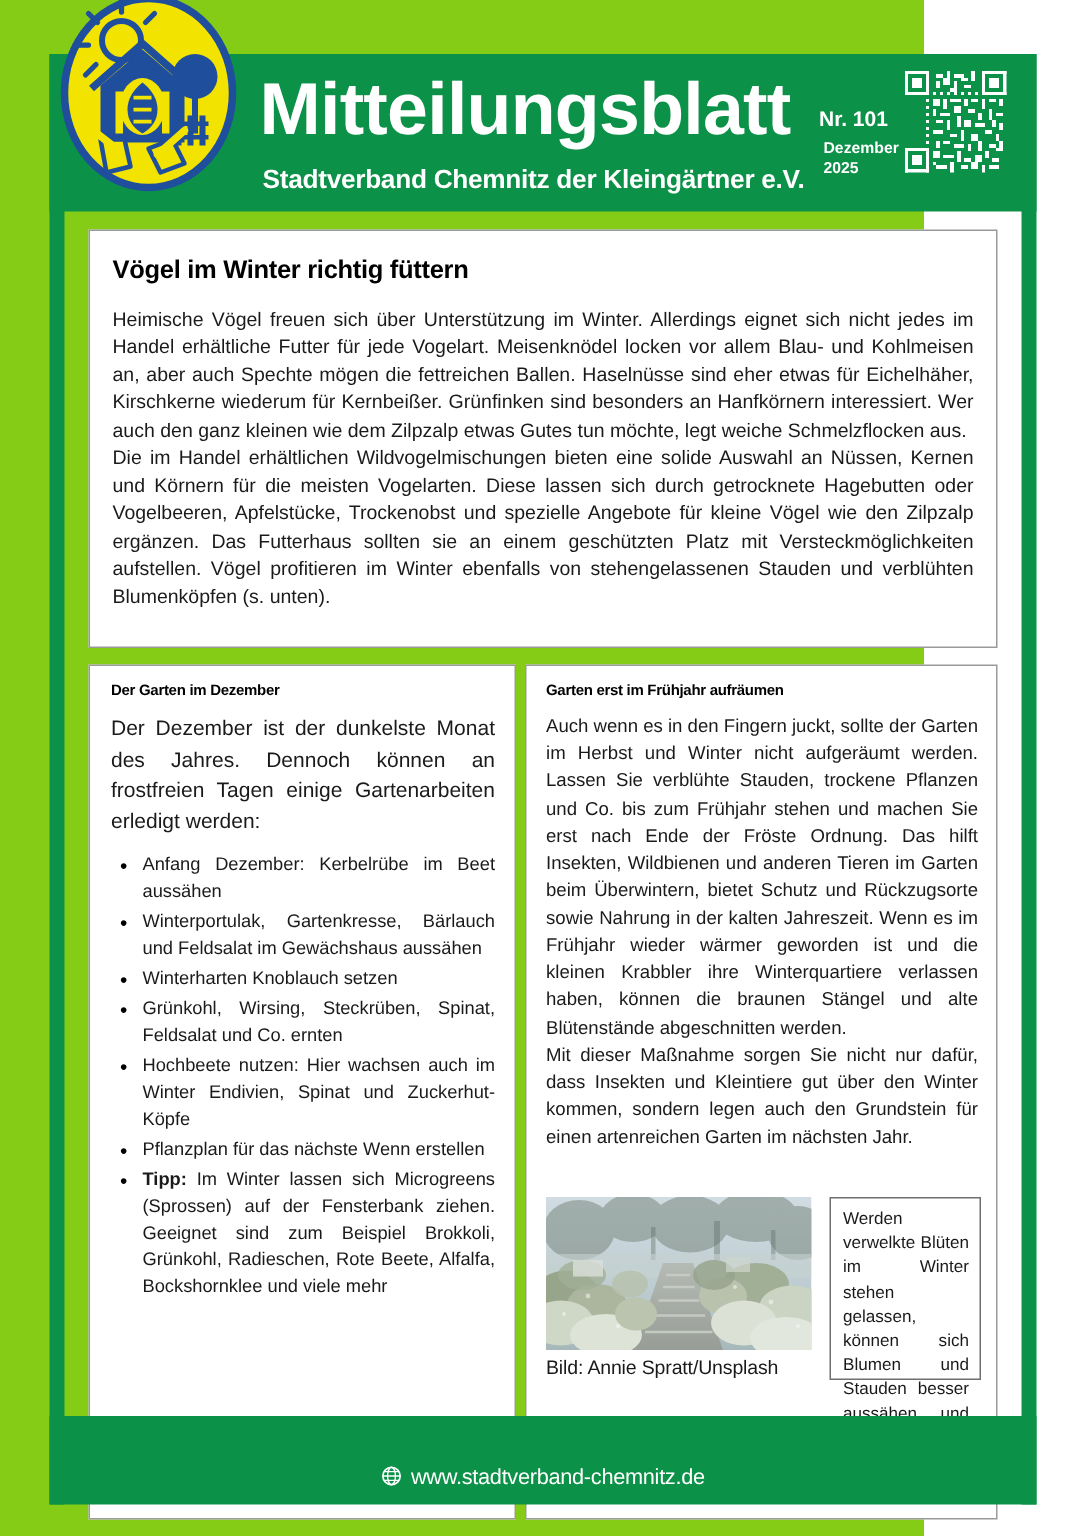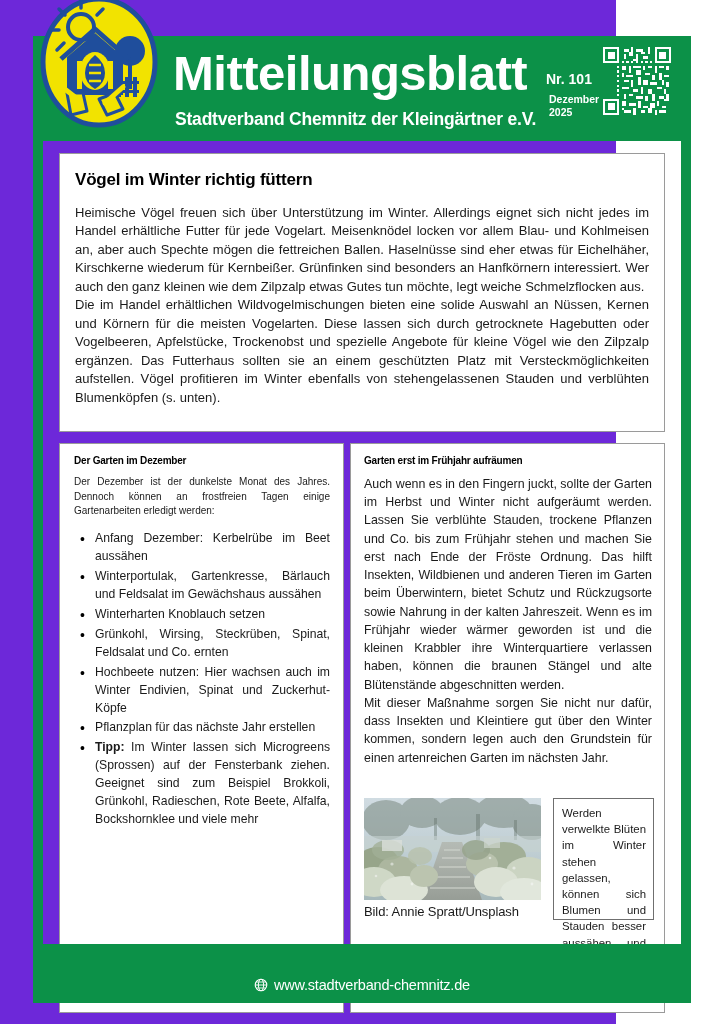--- a/index.html
+++ b/index.html
@@ -13,21 +13,21 @@
     font-family: "Liberation Sans", sans-serif;
     overflow: hidden;
     position: relative;
   }
 
   .page {
     position: absolute;
     left: 0; top: 0;
     width: 616px;
     height: 1024px;
-    background: #6d28d9;
+    background: #84cc16;
   }
 
   
   .frame-left, .frame-right {
     position: absolute;
     width: 10px;
     background: #0c9148;
     top: 36px;
     bottom: 21px;
   }
@@ -168,21 +168,21 @@
     font-size: 10px;
     font-weight: bold;
     color: #000000;
     margin: 0 0 9px 0;
     letter-spacing: -0.2px;
   }
   .col-left .col-title { font-family: "Liberation Sans", sans-serif; }
 
   .col-left .intro {
     margin: 0 0 11px 0;
-    font-size: 10px;
+    font-size: 14px;
     line-height: 1.47;
     color: #1a1a1a;
     text-align: justify;
   }
 
   ul.garden-list {
     margin: 0;
     padding: 0 0 0 21px;
     list-style: none;
   }
@@ -471,21 +471,21 @@
 
     <div class="box col-left">
       <h2 class="col-title">Der Garten im Dezember</h2>
       <p class="intro">Der Dezember ist der dunkelste Monat des Jahres. Dennoch können an frostfreien Tagen einige Gartenarbeiten erledigt werden:</p>
       <ul class="garden-list">
           <li>Anfang Dezember: Kerbelrübe im Beet aussähen</li>
           <li>Winterportulak, Gartenkresse, Bärlauch und Feldsalat im Gewächshaus aussähen</li>
           <li>Winterharten Knoblauch setzen</li>
           <li>Grünkohl, Wirsing, Steckrüben, Spinat, Feldsalat und Co. ernten</li>
           <li>Hochbeete nutzen: Hier wachsen auch im Winter Endivien, Spinat und Zuckerhut-Köpfe</li>
-          <li>Pflanzplan für das nächste Jahr erstellen</li>
+          <li>Pflanzplan für das nächste Wenn erstellen</li>
           <li><b>Tipp:</b> Im Winter lassen sich Microgreens (Sprossen) auf der Fensterbank ziehen. Geeignet sind zum Beispiel Brokkoli, Grünkohl, Radieschen, Rote Beete, Alfalfa, Bockshornklee und viele mehr</li>
         </ul>
     </div>
 
     <div class="box col-right">
       <h2 class="col-title">Garten erst im Frühjahr aufräumen</h2>
       <div class="rbody">
         <p>Auch wenn es in den Fingern juckt, sollte der Garten im Herbst und Winter nicht aufgeräumt werden. Lassen Sie verblühte Stauden, trockene Pflanzen und Co. bis zum Frühjahr stehen und machen Sie erst nach Ende der Fröste Ordnung. Das hilft Insekten, Wildbienen und anderen Tieren im Garten beim Überwintern, bietet Schutz und Rückzugsorte sowie Nahrung in der kalten Jahreszeit. Wenn es im Frühjahr wieder wärmer geworden ist und die kleinen Krabbler ihre Winterquartiere verlassen haben, können die braunen Stängel und alte Blütenstände abgeschnitten werden.</p>
         <p>Mit dieser Maßnahme sorgen Sie nicht nur dafür, dass Insekten und Kleintiere gut über den Winter kommen, sondern legen auch den Grundstein für einen artenreichen Garten im nächsten Jahr.</p>
       </div>

